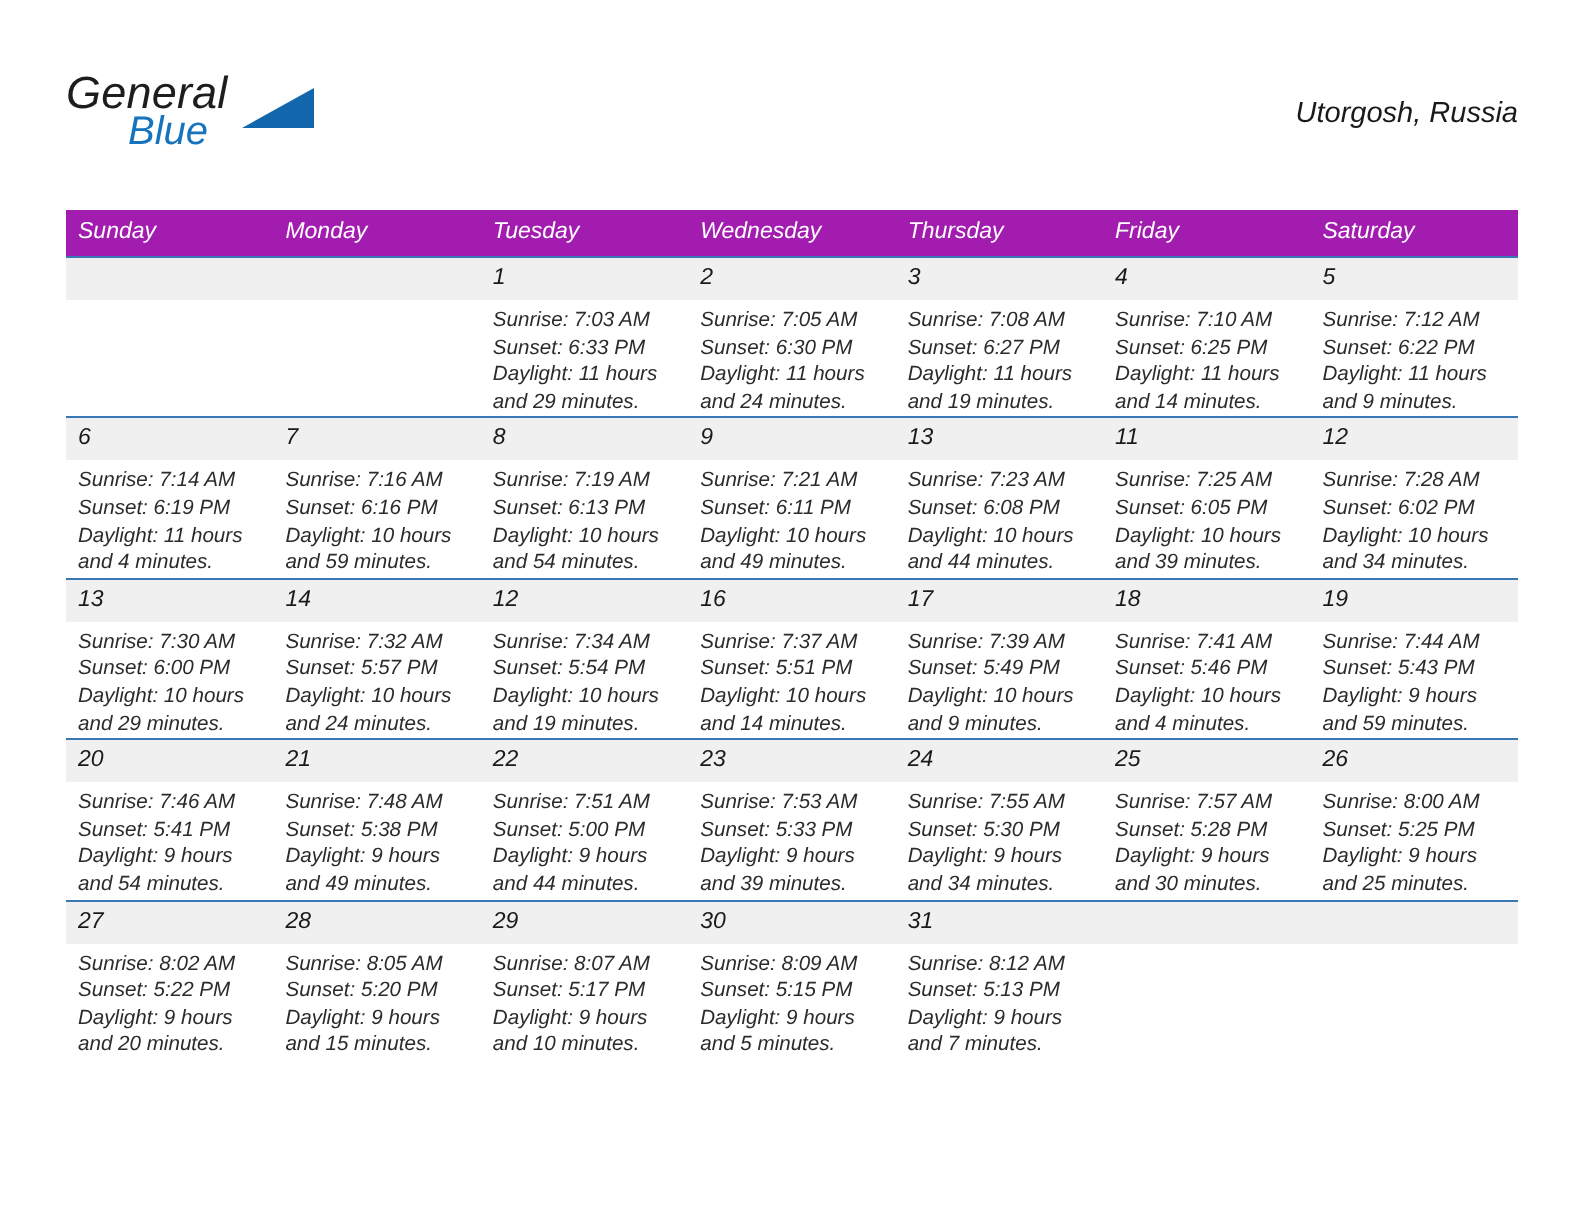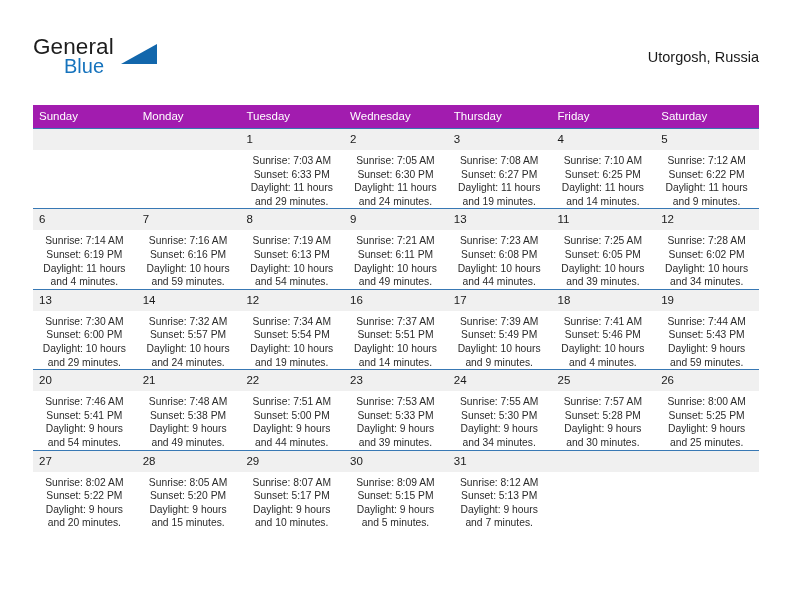--- a/index.html
+++ b/index.html
@@ -13,20 +13,21 @@
     background: #ffffff;
     font-family: "Liberation Sans", sans-serif;
     color: #1a1a1a;
     overflow: hidden;
   }
   .page {
     position: relative;
     width: 792px;
     height: 612px;
     box-sizing: border-box;
+    font-style: italic;
   }
 
   
   .header {
     position: absolute;
     left: 33px;
     top: 28px;
     right: 33px;
     height: 64px;
   }
@@ -124,21 +125,20 @@
     height: 12px;
   }
   .daynum.empty {
     color: transparent;
   }
   .info {
     padding: 4px 7px 0 6px;
     font-size: 10.3px;
     line-height: 13.6px;
     color: #2b2b2b;
-    text-align: center;
   }
   .info div {
     white-space: nowrap;
   }
   td.blank .daynum {
     background: #f0f0f0;
   }
 </style>
 </head>
 <body>

